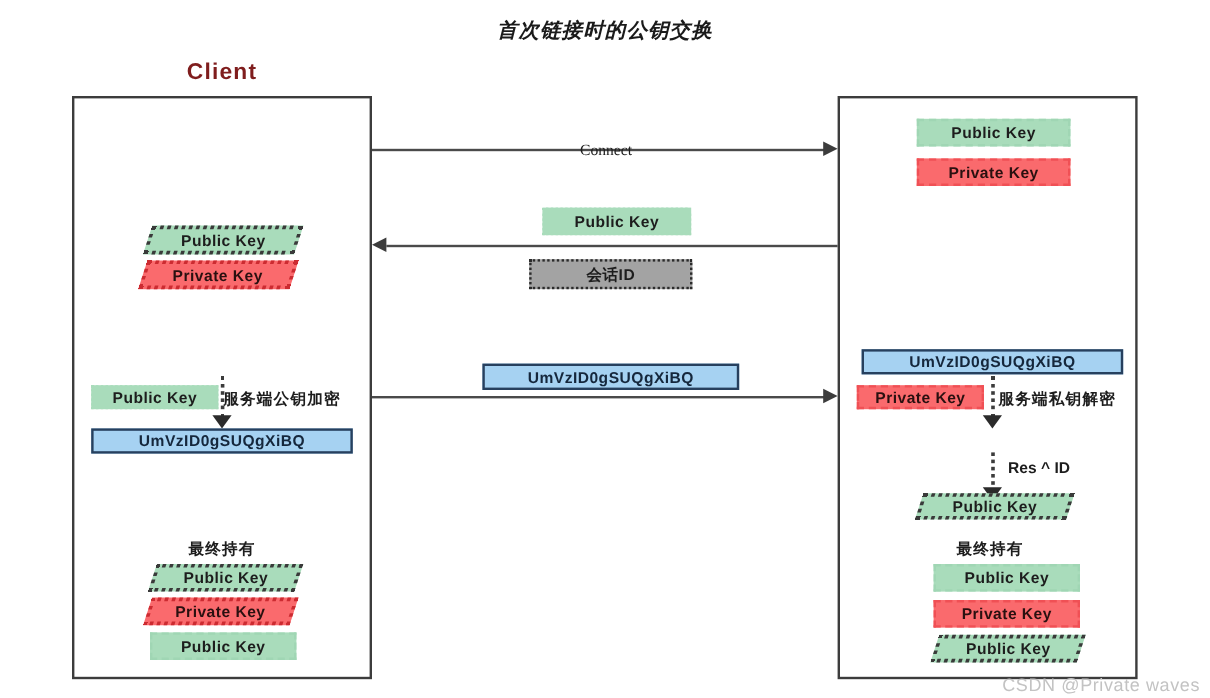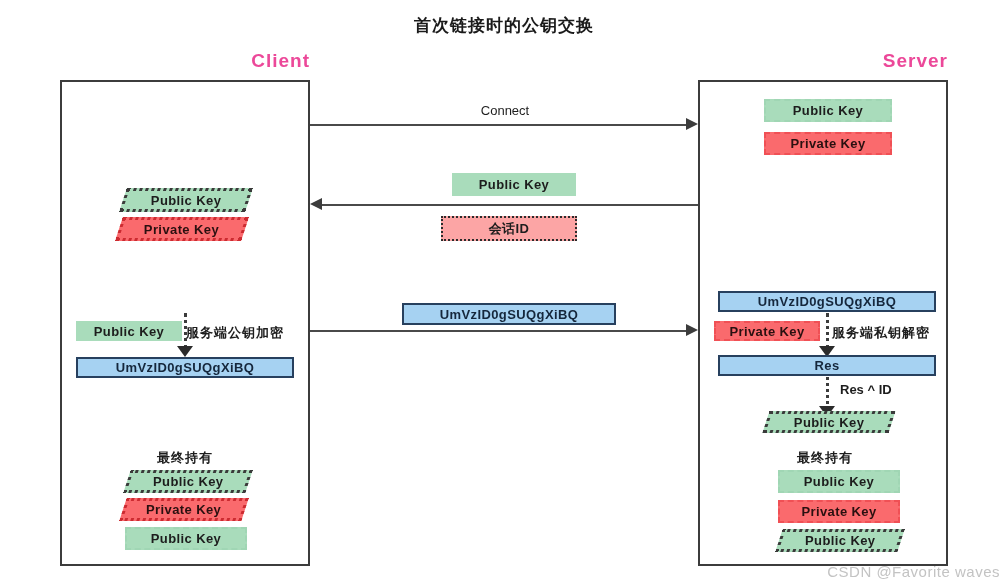--- a/index.html
+++ b/index.html
@@ -22,29 +22,30 @@
   .diagram-title {
     position: absolute;
     left: 0;
     top: 14px;
     width: 1008px;
     text-align: center;
     font-size: 17px;
     font-weight: bold;
     color: #1a1a1a;
     letter-spacing: 1px;
+    font-style: italic;
   }
 
   
   .col-header {
     position: absolute;
     font-size: 19px;
     font-weight: bold;
-    color: #ec4899;
-    text-align: right;
+    color: #7f1d1d;
+    text-align: center;
     letter-spacing: 1px;
   }
   #client-header { left: 60px;  top: 50px; width: 250px; }
   #server-header { left: 698px; top: 50px; width: 250px; }
 
   
   .lifeline {
     position: absolute;
     background: #ffffff;
     border: 2px solid #3c3c3c;
@@ -114,21 +115,21 @@
 
   
   .data-blue {
     background: #a6d2f2;
     border: 2px solid #27405e;
     color: #15273c;
   }
 
   
   .box-dotted-white {
-    background: #fca5a5;
+    background: #a3a3a3;
     border: 2px dotted #2b2b2b;
     color: #1d1d1d;
   }
 
   
   .para {
     transform: skewX(-18deg);
   }
   .para > span {
     display: block;
@@ -159,28 +160,27 @@
   }
 </style>
 </head>
 <body>
 
 <div id="canvas">
 
   <div class="diagram-title">首次链接时的公钥交换</div>
 
   <div class="col-header" id="client-header">Client</div>
-  <div class="col-header" id="server-header">Server</div>
 
   <div class="lifeline" id="client-box"></div>
   <div class="lifeline" id="server-box"></div>
 
   <div class="hline" style="left:310px; top:124px; width:378px;"></div>
   <div class="arrowhead right" style="left:686px; top:118px;"></div>
-  <div class="label center" style="left:410px; top:103px; width:190px;">Connect</div>
+  <div class="label center" style="left:410px; top:117px; width:190px;font-family:Liberation Serif, serif;">Connect</div>
 
   <div class="hline" style="left:322px; top:204px; width:376px;"></div>
   <div class="arrowhead left" style="left:310px; top:198px;"></div>
   <div class="node key-green" style="left:452px; top:173px; width:124px; height:23px;">
     <span>Public Key</span>
   </div>
   <div class="node box-dotted-white" style="left:441px; top:216px; width:136px; height:25px; font-weight:bold;">
     <span>会话ID</span>
   </div>
 
@@ -235,23 +235,20 @@
   </div>
 
   <div class="node key-red" style="left:714px; top:321px; width:106px; height:20px;">
     <span>Private Key</span>
   </div>
   <div class="label cn" style="left:832px; top:324px;text-align:center;">服务端私钥解密</div>
 
   <div class="vdotted" style="left:826px; top:313px; height:36px;"></div>
   <div class="varrowhead" style="left:819px; top:346px;"></div>
 
-  <div class="node data-blue" style="left:718px; top:355px; width:218px; height:21px;">
-    <span>Res</span>
-  </div>
 
   <div class="vdotted" style="left:826px; top:377px; height:33px;"></div>
   <div class="varrowhead" style="left:819px; top:406px;"></div>
   <div class="label" style="left:840px; top:382px;font-weight:bold;">Res ^ ID</div>
 
   <div class="node key-green para" style="left:766px; top:411px; width:126px; height:22px;">
     <span>Public Key</span>
   </div>
 
   <div class="label cn center" style="left:740px; top:449px; width:170px;">最终持有</div>
@@ -259,15 +256,15 @@
   <div class="node key-green outlined" style="left:778px; top:470px; width:122px; height:23px;">
     <span>Public Key</span>
   </div>
   <div class="node key-red" style="left:778px; top:500px; width:122px; height:23px;">
     <span>Private Key</span>
   </div>
   <div class="node key-green para" style="left:779px; top:529px; width:122px; height:23px;">
     <span>Public Key</span>
   </div>
 
-  <div id="watermark">CSDN @Favorite waves</div>
+  <div id="watermark">CSDN @Private waves</div>
 
 </div>
 
 </body></html>

